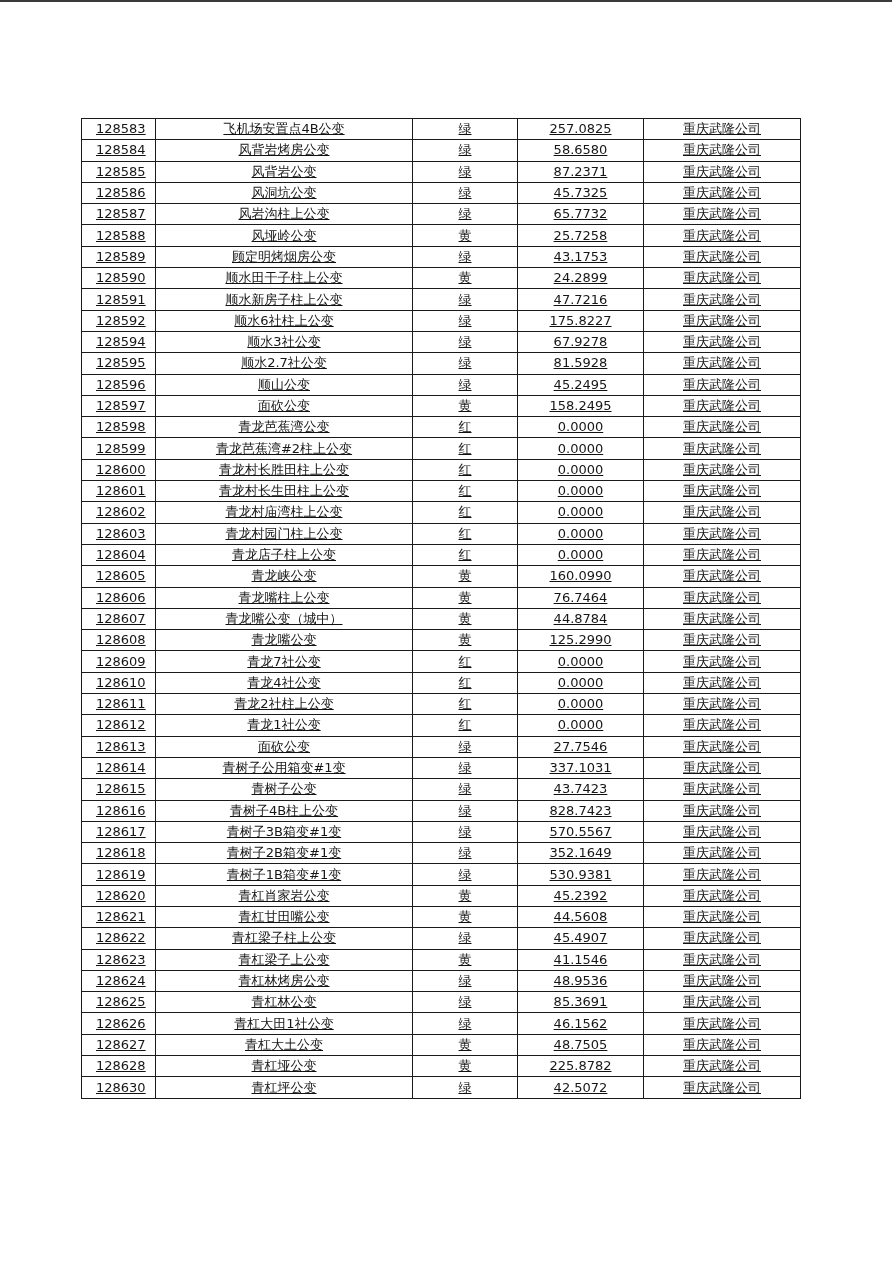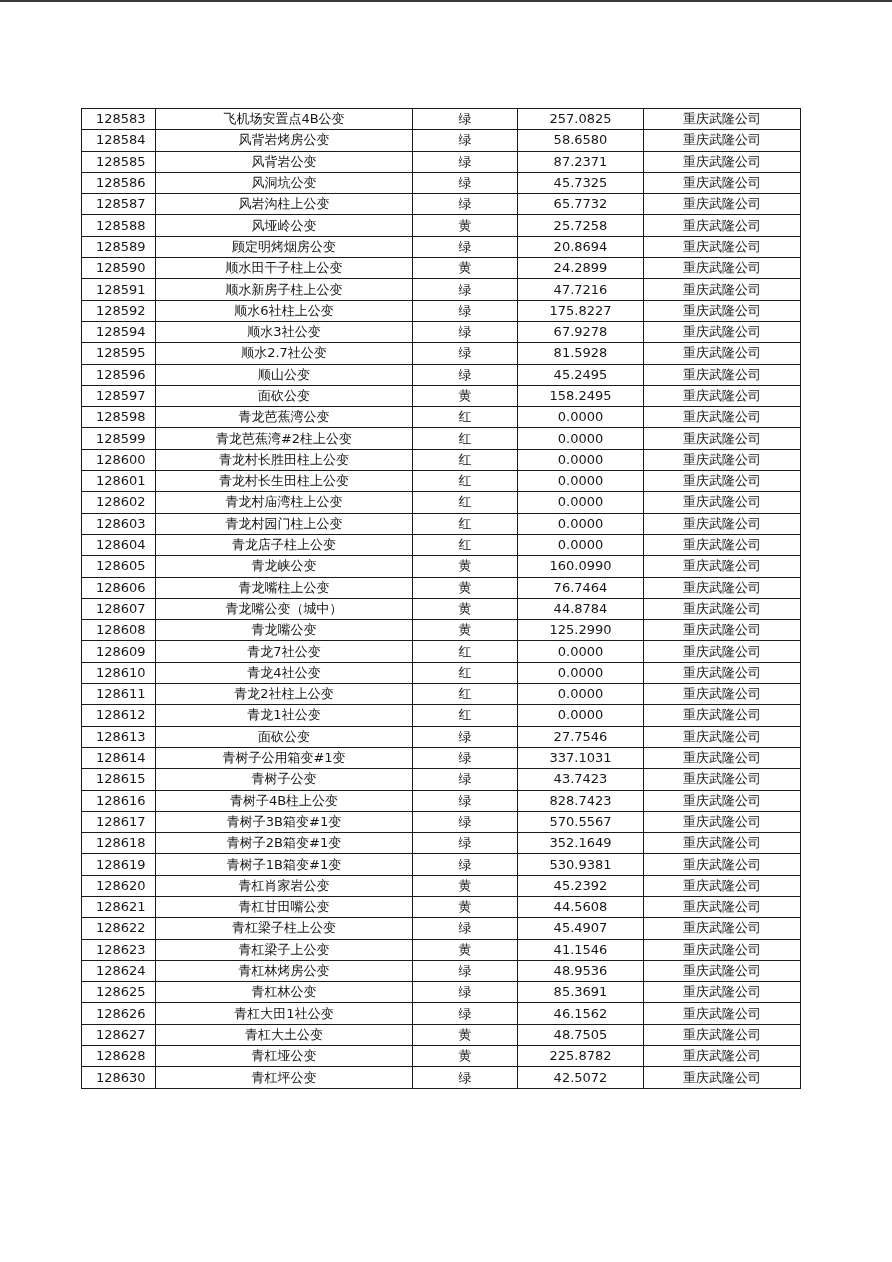--- a/index.html
+++ b/index.html
@@ -27,24 +27,25 @@
       position: absolute;
       left: 0;
       top: 2px;
       width: 892px;
       height: 1260px;
       background: #ffffff;
     }
     table.data-table {
       position: absolute;
       left: 81px;
-      top: 106px;
+      top: 116px;
       border-collapse: collapse;
       table-layout: fixed;
       width: 719px;
+      text-decoration: underline;
     }
     table.data-table td {
       border: 1px solid #1a1a1a;
       height: 20.3px;
       padding: 0;
       font-size: 13px;
       line-height: 20px;
       text-align: center;
       white-space: nowrap;
       overflow: hidden;
@@ -111,21 +112,21 @@
           <td class="c-id">128588</td>
           <td class="c-name">风垭岭公变</td>
           <td class="c-status">黄</td>
           <td class="c-value">25.7258</td>
           <td class="c-company">重庆武隆公司</td>
         </tr>
         <tr>
           <td class="c-id">128589</td>
           <td class="c-name">顾定明烤烟房公变</td>
           <td class="c-status">绿</td>
-          <td class="c-value">20.8694</td>
+          <td class="c-value">43.1753</td>
           <td class="c-company">重庆武隆公司</td>
         </tr>
         <tr>
           <td class="c-id">128590</td>
           <td class="c-name">顺水田干子柱上公变</td>
           <td class="c-status">黄</td>
           <td class="c-value">24.2899</td>
           <td class="c-company">重庆武隆公司</td>
         </tr>
         <tr>

